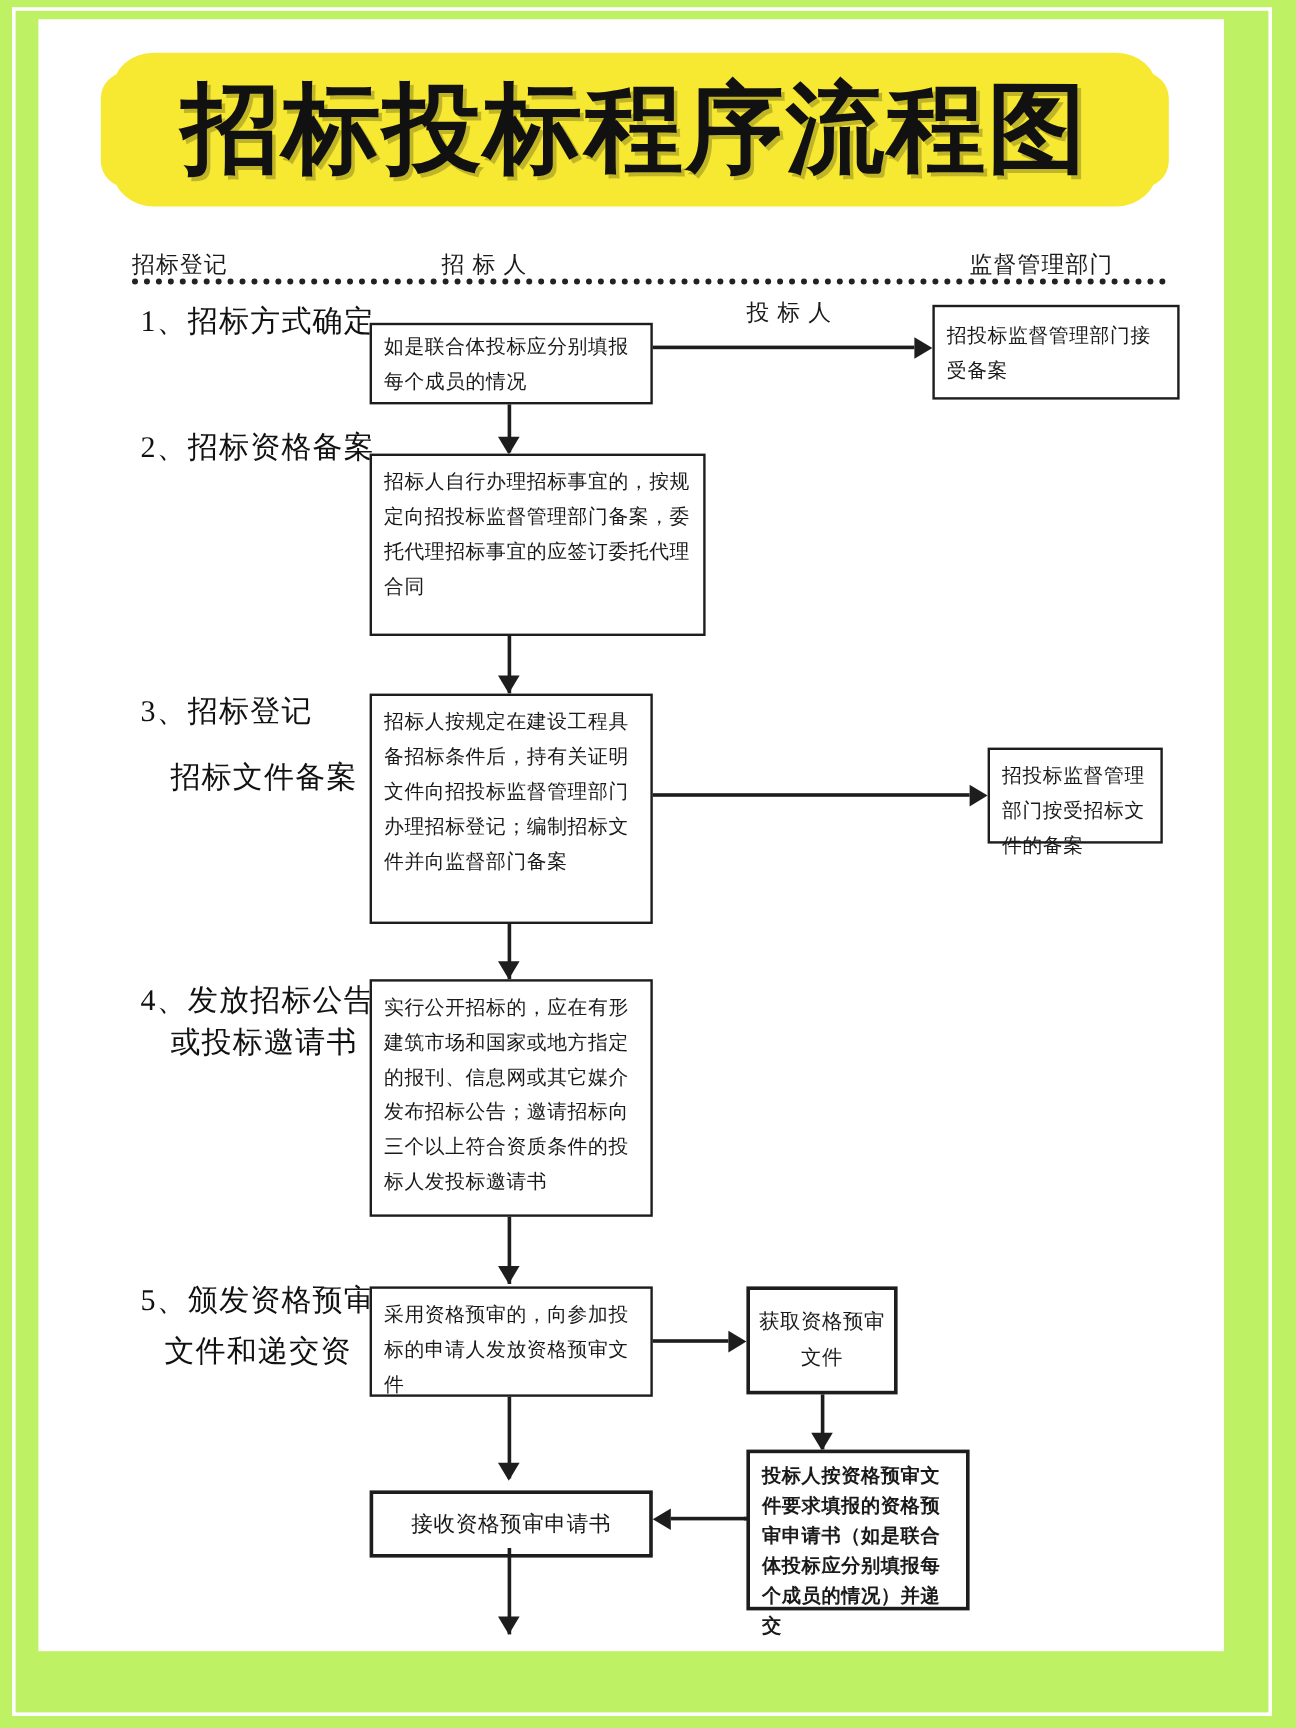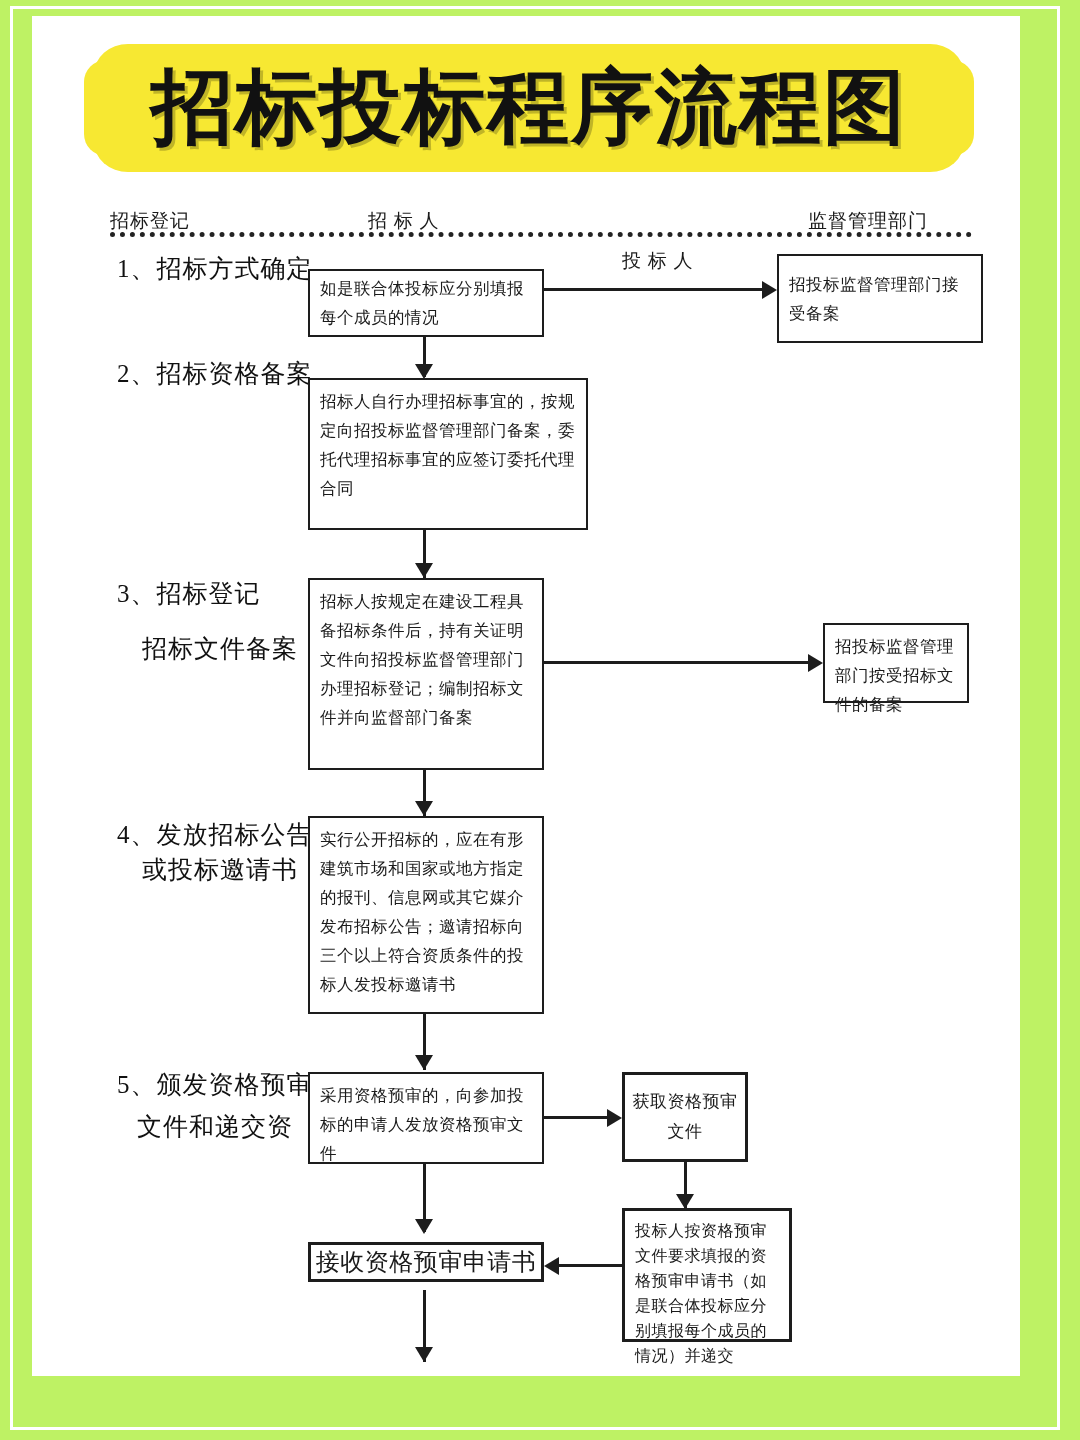--- a/index.html
+++ b/index.html
@@ -107,21 +107,21 @@
     <div class="step-label" style="left:110px;top:612px;">招标文件备案</div>
 
     <div class="step-label" style="left:85px;top:778px;margin-top:20px;">4、发放招标公告</div>
     <div class="step-label" style="left:110px;top:833px;">或投标邀请书</div>
 
     <div class="step-label" style="left:85px;top:1048px;">5、颁发资格预审</div>
     <div class="step-label" style="left:105px;top:1090px;">文件和递交资</div>
 
     <div class="box vcenter" style="left:276px;top:253px;width:236px;height:68px;">如是联合体投标应分别填报每个成员的情况</div>
 
-    <div class="box vcenter" style="left:745px;top:238px;width:206px;height:89px;">招投标监督管理部门接受备案</div>
+    <div class="box vcenter" style="left:745px;top:238px;width:206px;height:79px;">招投标监督管理部门接受备案</div>
 
     <div class="hline" style="left:512px;top:272px;width:218px;"></div>
     <div class="arrow-right" style="left:730px;top:265px;"></div>
 
     <div class="vline" style="left:391px;top:321px;height:40px;"></div>
     <div class="arrow-down" style="left:383px;top:348px;"></div>
 
     <div class="box" style="left:276px;top:362px;width:280px;height:152px;">招标人自行办理招标事宜的，按规定向招投标监督管理部门备案，委托代理招标事宜的应签订委托代理合同</div>
 
     <div class="vline" style="left:391px;top:514px;height:48px;"></div>
@@ -145,26 +145,26 @@
     <div class="box" style="left:276px;top:1056px;width:236px;height:92px;">采用资格预审的，向参加投标的申请人发放资格预审文件</div>
 
     <div class="box center thick" style="left:590px;top:1056px;width:126px;height:90px;font-size:17px;line-height:30px;">获取资格预审文件</div>
 
     <div class="hline" style="left:512px;top:1100px;width:63px;"></div>
     <div class="arrow-right" style="left:575px;top:1093px;"></div>
 
     <div class="vline" style="left:652px;top:1146px;height:46px;"></div>
     <div class="arrow-down" style="left:644px;top:1178px;"></div>
 
-    <div class="box thick" style="left:590px;top:1192px;width:170px;height:134px;font-size:16px;line-height:25px;">投标人按资格预审文件要求填报的资格预审申请书（如是联合体投标应分别填报每个成员的情况）并递交</div>
+    <div class="box thick" style="left:590px;top:1192px;width:186px;height:134px;font-size:16px;line-height:25px;font-weight:bold;">投标人按资格预审文件要求填报的资格预审申请书（如是联合体投标应分别填报每个成员的情况）并递交</div>
 
     <div class="vline" style="left:391px;top:1148px;height:68px;"></div>
     <div class="arrow-down" style="left:383px;top:1203px;"></div>
 
-    <div class="box center thick" style="left:276px;top:1226px;width:236px;height:40px;font-size:24px;">接收资格预审申请书</div>
+    <div class="box center thick" style="left:276px;top:1226px;width:236px;height:56px;font-size:18px;">接收资格预审申请书</div>
 
     <div class="vline" style="left:588px;top:1248px;height:3px;"></div>
     <div class="hline" style="left:527px;top:1248px;width:63px;"></div>
     <div class="arrow-left" style="left:512px;top:1241px;"></div>
 
     <div class="vline" style="left:391px;top:1274px;height:72px;"></div>
     <div class="arrow-down" style="left:383px;top:1331px;"></div>
 
   </div>
 </div>

